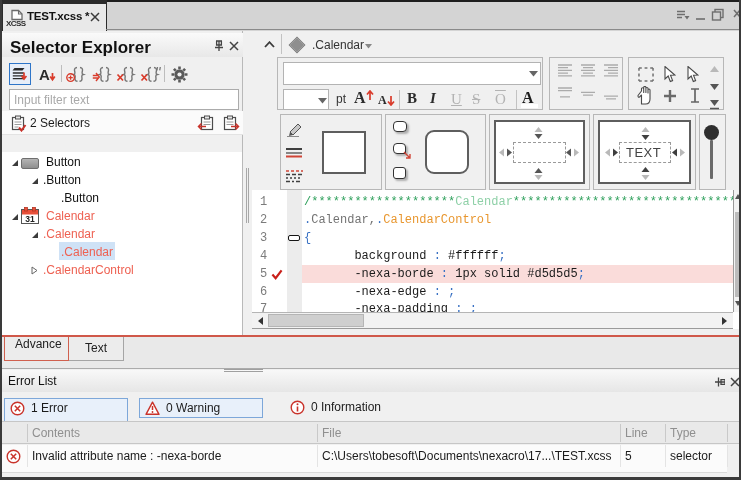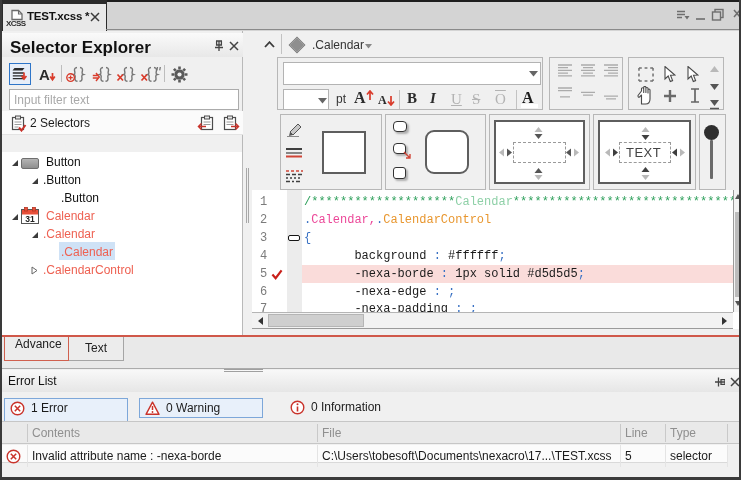--- a/index.html
+++ b/index.html
@@ -344,21 +344,21 @@
 
     <div class="a" style="left:50px;top:75px;width:431px;height:18px;background:#fadcda"></div>
 
     <div class="a" style="left:36px;top:45px;width:12px;height:6px;background:#fff;border:1.5px solid #151515;border-radius:2px"></div>
 
     <svg class="a" style="left:19px;top:79px" width="12" height="11" viewBox="0 0 13 12">
           <path d="M1.5 6 l3.5 4 6.5 -8.5" stroke="#c9201a" stroke-width="2.4" fill="none"></path>
         </svg>
 
     <div class="a" style="left:52px;top:4px;width:429px;height:119px;overflow:hidden;font-family:'Liberation Mono',monospace;font-size:12px;line-height:17.9px;white-space:pre" id="code"><span style="color:#2fa05c">/********************<span style="color:#8ed0a7">Calendar</span>**************************************</span>
-<span style="color:#3a72c4">.</span><span style="color:#ec4899">Calendar,</span><span style="color:#3a72c4">.</span><span style="color:#e8962e">CalendarControl</span>
+<span style="color:#3a72c4">.</span><span style="color:#737373">Calendar,</span><span style="color:#3a72c4">.</span><span style="color:#e8962e">CalendarControl</span>
 <span style="color:#3a72c4">{</span>
 <span>       background <span style="color:#3a72c4">:</span> #ffffff<span style="color:#3a72c4">;</span></span>
 <span>       -nexa-borde <span style="color:#3a72c4">:</span> 1px solid #d5d5d5<span style="color:#3a72c4">;</span></span>
 <span>       -nexa-edge <span style="color:#3a72c4">:</span> <span style="color:#3a72c4">;</span></span>
 <span>       -nexa-padding <span style="color:#3a72c4">:</span> <span style="color:#3a72c4">;</span></span></div>
 
     <div class="a" style="left:481px;top:0;width:8px;height:122px;background:#f3f3f3;border-left:1px solid #9a9a9a">
       <svg class="a" style="left:1px;top:4px" width="6" height="5" viewBox="0 0 6 5">
             <path d="M3 0 L6 5 H0 Z" fill="#555"></path>
           </svg>
@@ -430,21 +430,21 @@
     <div class="a" style="left:32px;top:4px;color:#8f8f8f">Contents</div>
     <div class="a" style="left:322px;top:4px;color:#8f8f8f">File</div>
     <div class="a" style="left:625px;top:4px;color:#8f8f8f">Line</div>
     <div class="a" style="left:670px;top:4px;color:#8f8f8f">Type</div>
     <div class="a" style="left:27px;top:2px;width:1px;height:18px;background:#c9c9c9"></div>
     <div class="a" style="left:317px;top:2px;width:1px;height:18px;background:#c9c9c9"></div>
     <div class="a" style="left:620px;top:2px;width:1px;height:18px;background:#c9c9c9"></div>
     <div class="a" style="left:665px;top:2px;width:1px;height:18px;background:#c9c9c9"></div>
     <div class="a" style="left:727px;top:2px;width:1px;height:18px;background:#c9c9c9"></div>
   </div>
-  <div class="a" style="left:0;top:76px;width:727px;height:18px;background:#fbfbfb;border-bottom:1px solid #d9d9d9" id="trow">
+  <div class="a" style="left:0;top:76px;width:727px;height:28px;background:#fbfbfb;border-bottom:1px solid #d9d9d9" id="trow">
     <svg class="a" id="erricon2" style="left:6px;top:4px" width="15" height="15" viewBox="0 0 15 15">
           <circle cx="7.5" cy="7.5" r="6.3" fill="#fff" stroke="#c9332b" stroke-width="1.4"></circle>
           <path d="M4.8 4.8 l5.4 5.4 M10.2 4.8 L4.8 10.2" stroke="#c9332b" stroke-width="1.5"></path>
         </svg>
     <div class="a" style="left:32px;top:4px">Invalid attribute name : -nexa-borde</div>
     <div class="a" style="left:322px;top:4px">C:\Users\tobesoft\Documents\nexacro\17...\TEST.xcss</div>
     <div class="a" style="left:625px;top:4px">5</div>
     <div class="a" style="left:670px;top:4px">selector</div>
     <div class="a" style="left:27px;top:0;width:1px;height:22px;background:#e4e4e4"></div>
     <div class="a" style="left:317px;top:0;width:1px;height:22px;background:#e4e4e4"></div>

